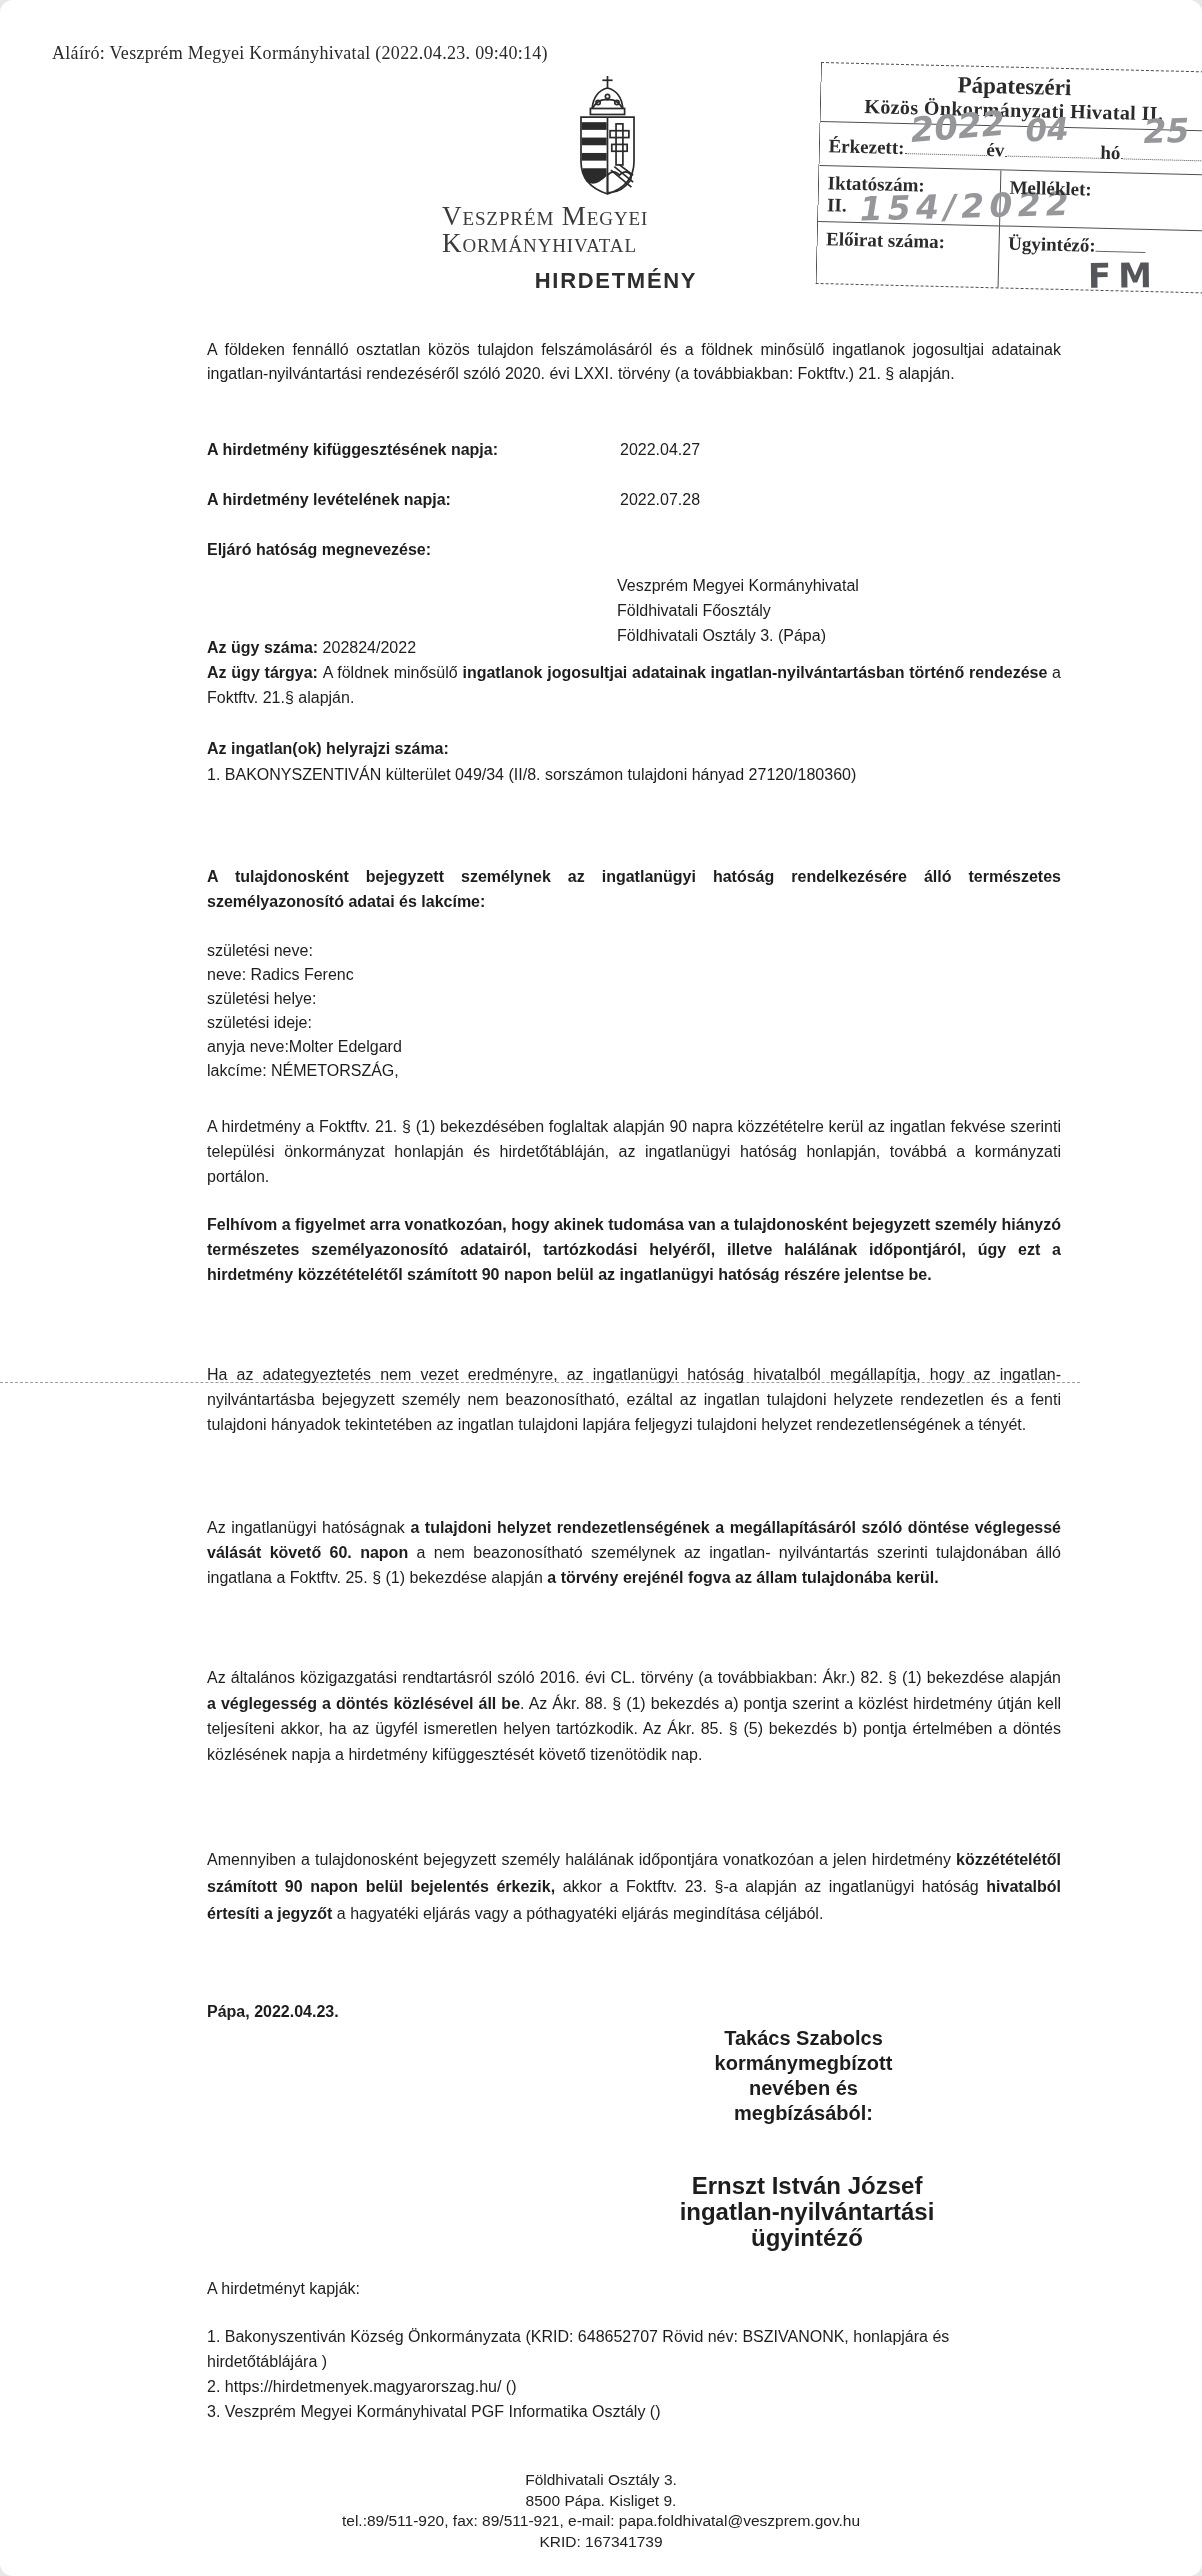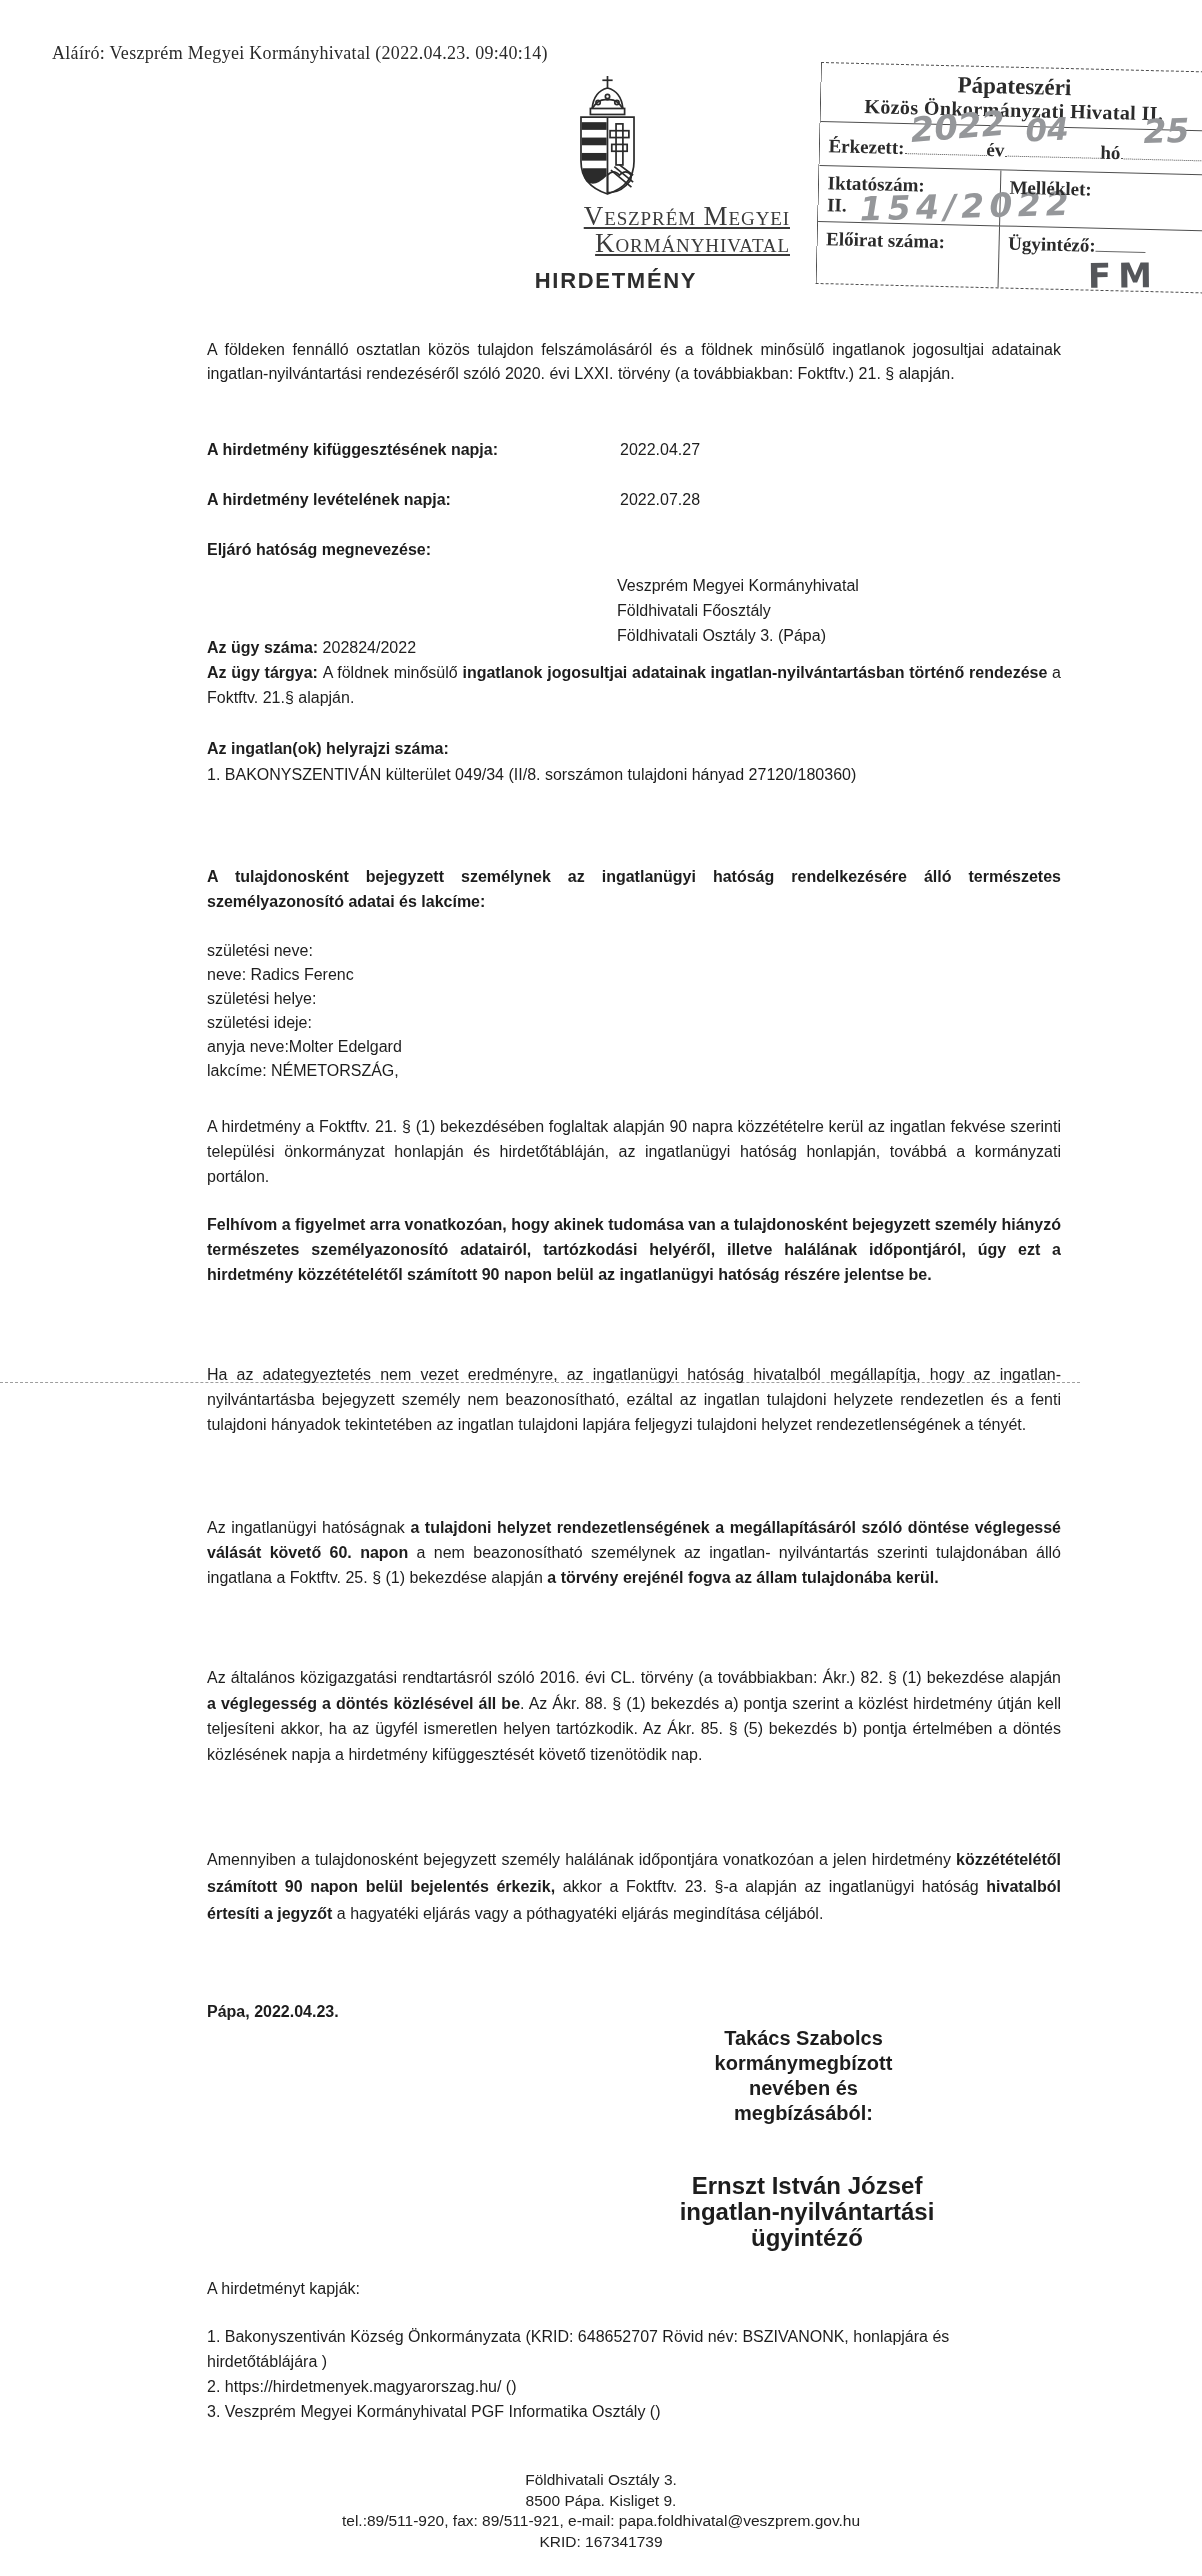--- a/index.html
+++ b/index.html
@@ -1,24 +1,24 @@
 <!DOCTYPE html>
 <html style="font-size:13.7px"><head>
 <meta charset="utf-8">
 <style>
   html,body{margin:0;padding:0;background:#e8e8e8;}
   .page{position:relative;width:1202px;height:2576px;background:#ffffff;overflow:hidden;
-        font-family:"Liberation Sans",sans-serif;color:#1d1d1d;}
+        font-family:"Liberation Sans",sans-serif;color:#1d1d1d;border-radius:13px;}
   .abs{position:absolute;}
   
   .signer{left:52px;top:43px;font-family:"Liberation Serif",serif;font-size:18px;color:#2a2a2a;letter-spacing:0.3px;}
   .crest{left:575px;top:74px;width:65px;height:122px;}
-  .orgname{left:442px;top:203px;width:348px;text-align:right;
+  .orgname{left:442px;top:203px;width:348px;text-align:left;
            font-family:"Liberation Serif",serif;font-variant:small-caps;
-           font-size:27px;line-height:27px;color:#3b3b3b;letter-spacing:0.9px;text-decoration:underline;}
+           font-size:27px;line-height:27px;color:#3b3b3b;letter-spacing:0.9px;}
   .doctitle{left:442px;top:268px;width:348px;text-align:center;
             font-weight:700;font-size:22px;letter-spacing:1.7px;color:#2e2e2e;}
   
   .stamp{left:821px;top:62px;width:386px;transform:rotate(1.4deg);transform-origin:top left;
          border:1.7px solid #4e4e4e;border-top-style:dashed;border-bottom-style:dashed;
          font-family:"Liberation Serif",serif;color:#2b2b2b;background:rgba(255,255,255,.0);}
   .stamp-header{border-bottom:1.7px solid #4e4e4e;text-align:center;padding:6.9px 3.4px 5.2px;}
   .stamp-t1{font-weight:700;font-size:23px;line-height:24px;}
   .stamp-t2{font-weight:700;font-size:20px;line-height:22px;letter-spacing:0.4px;}
   .stamp-received{position:relative;border-bottom:1.7px solid #4e4e4e;height:33px;padding:10.3px 3.4px 0 8.6px;

